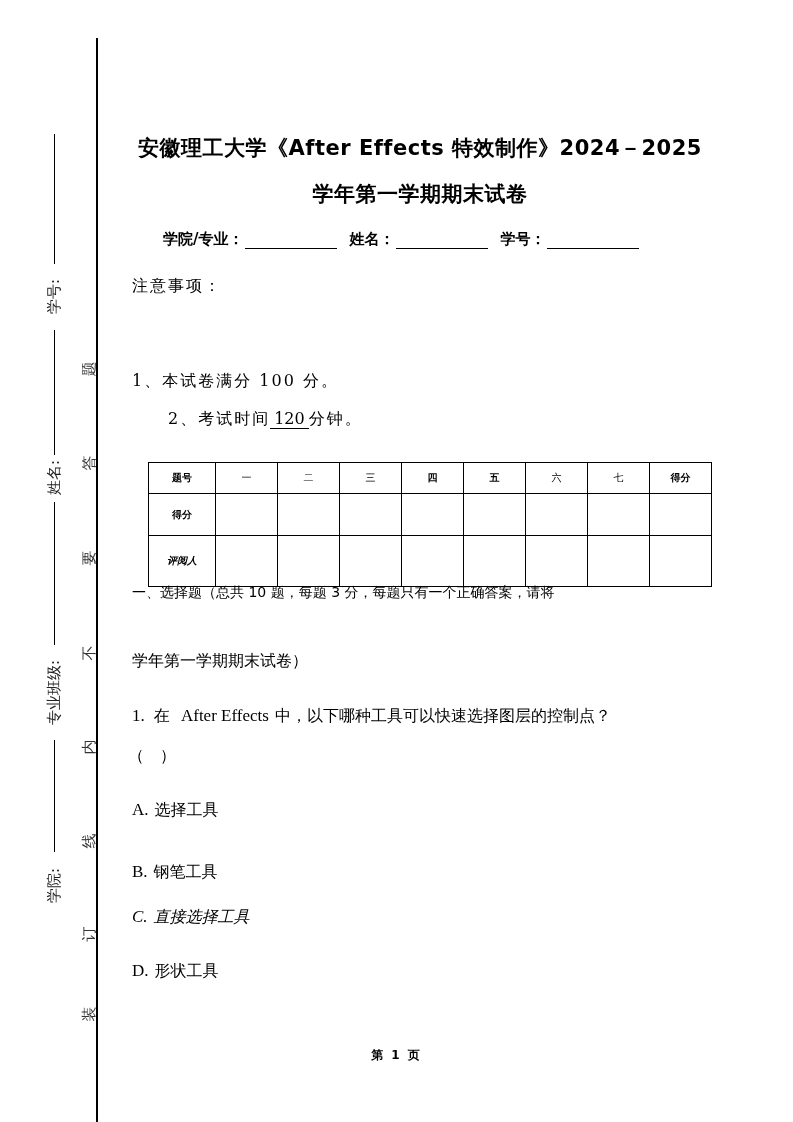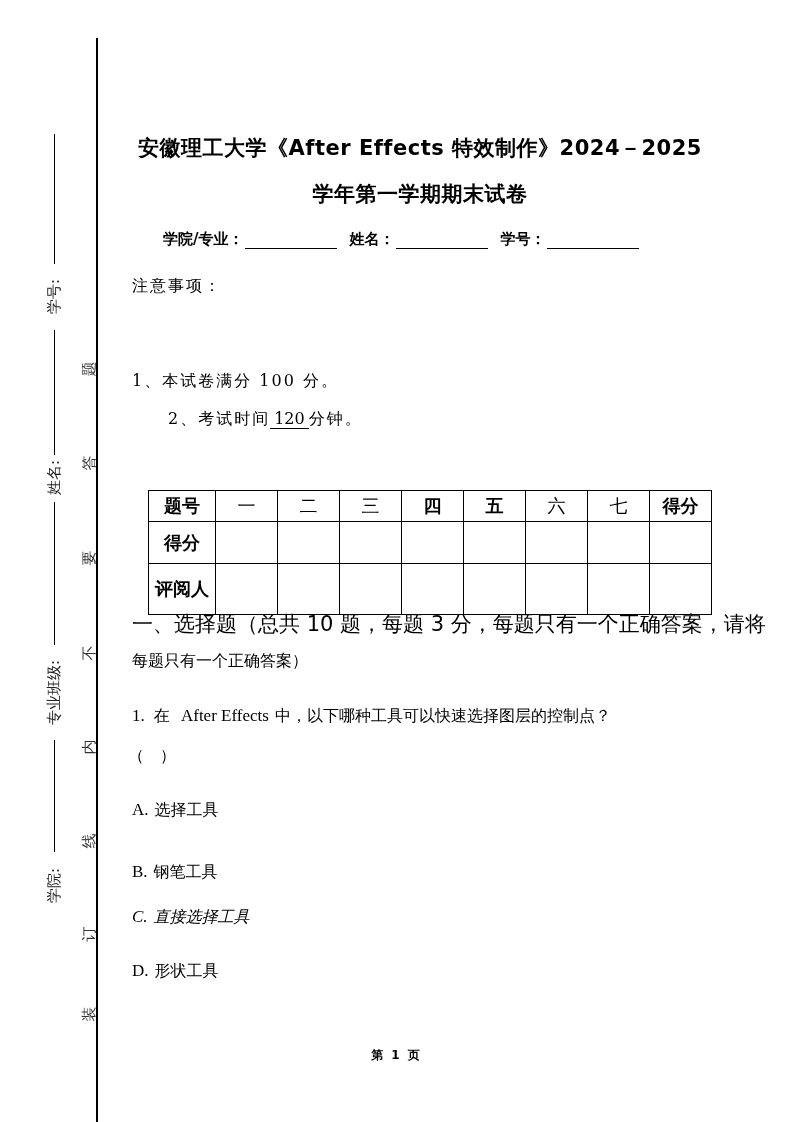--- a/index.html
+++ b/index.html
@@ -30,31 +30,31 @@
     }
     .info-row .blank {
       display: inline-block; width: 92px; border-bottom: 1.3px solid #000; height: 18px; margin: 0 12px 0 2px;
     }
     .note {
       position: absolute; left: 132px; font-size: 16px; letter-spacing: 2px; white-space: nowrap;
     }
     .under { display: inline-block; border-bottom: 1px solid #000; padding: 0 4px; letter-spacing: 0; }
     table.score {
       position: absolute; left: 148px; top: 462px; border-collapse: collapse;
-      font-family: "DejaVu Sans", sans-serif; font-size: 18px; margin-top: 28px;
+      font-family: "DejaVu Sans", sans-serif; font-size: 10px;
     }
     table.score td {
       border: 1.3px solid #000; text-align: center; padding: 0;
     }
     table.score td.first { width: 66px; font-weight: bold; }
     table.score td.col { width: 61px; }
     table.score td.last { width: 61px; font-weight: bold; }
     table.score tr.r0 td { height: 30px; }
     table.score tr.r1 td { height: 41px; }
-    table.score tr.r2 td { height: 50px; }
+    table.score tr.r2 td { height: 50px; font-style: italic; }
     .q-text { position: absolute; left: 132px; font-family: "DejaVu Sans", sans-serif; font-size: 16px; white-space: nowrap; }
     .q-text .lat { font-family: "Liberation Serif", serif; font-size: 17px; }
     .option { position: absolute; left: 132px; font-size: 16px; white-space: nowrap; }
     .option .letter { font-family: "Liberation Serif", serif; font-size: 17px; margin-right: 6px; }
     .option .txt { font-family: "DejaVu Sans", sans-serif; }
     .footer {
       position: absolute; top: 1047px; left: 0; width: 793px; text-align: center;
       font-family: "DejaVu Sans", sans-serif; font-weight: bold; font-size: 12px; letter-spacing: 2px;
     }
   </style>
@@ -135,22 +135,22 @@
     <td></td>
     <td></td>
     <td></td>
     <td></td>
     <td></td>
     <td></td>
   </tr>
 </tbody>
   </table>
 
-<div class="q-text" style="top:610px; font-size:21px;">一、选择题（总共 10 题，每题 3 分，每题只有一个正确答案，请将</div>
-<div class="q-text" style="top:651px;">每题只有一个正确答案）</div>
+<div class="q-text" style="top:584px; font-size:14px;">一、选择题（总共 10 题，每题 3 分，每题只有一个正确答案，请将</div>
+<div class="q-text" style="top:651px;">学年第一学期期末试卷）</div>
 
 <div class="q-text" style="top:706px;">
   <span class="lat">1.</span>
   <span style="margin-left:4px;">在</span>
   <span class="lat" style="margin:17px 6px;">After Effects</span><span>中，以下哪种工具可以快速选择图层的控制点？</span>
 </div>
 <div class="q-text" style="top:746px; left:128px;">（　）</div>
 
 <div class="option" style="top:800px;">
   <span class="letter">A.</span><span class="txt">选择工具</span>

